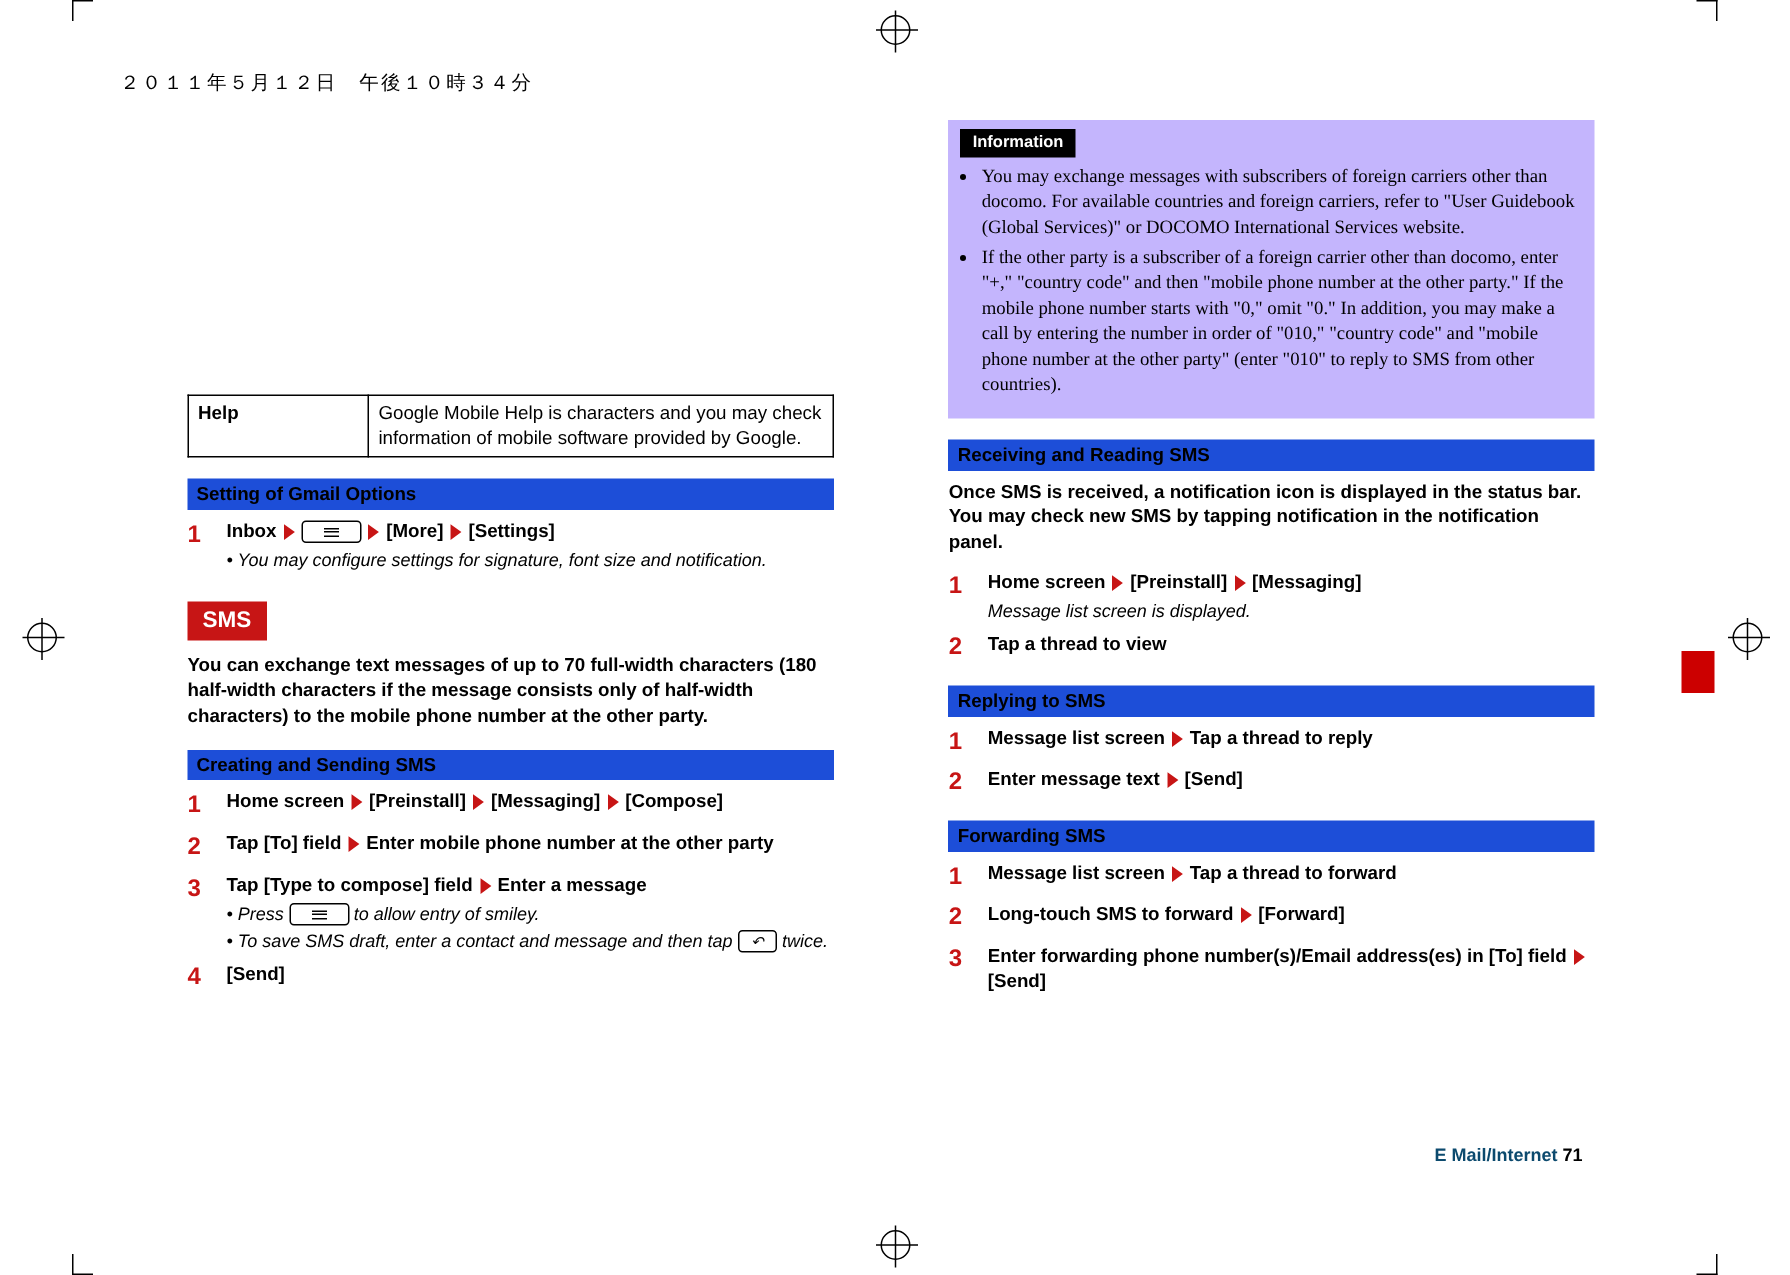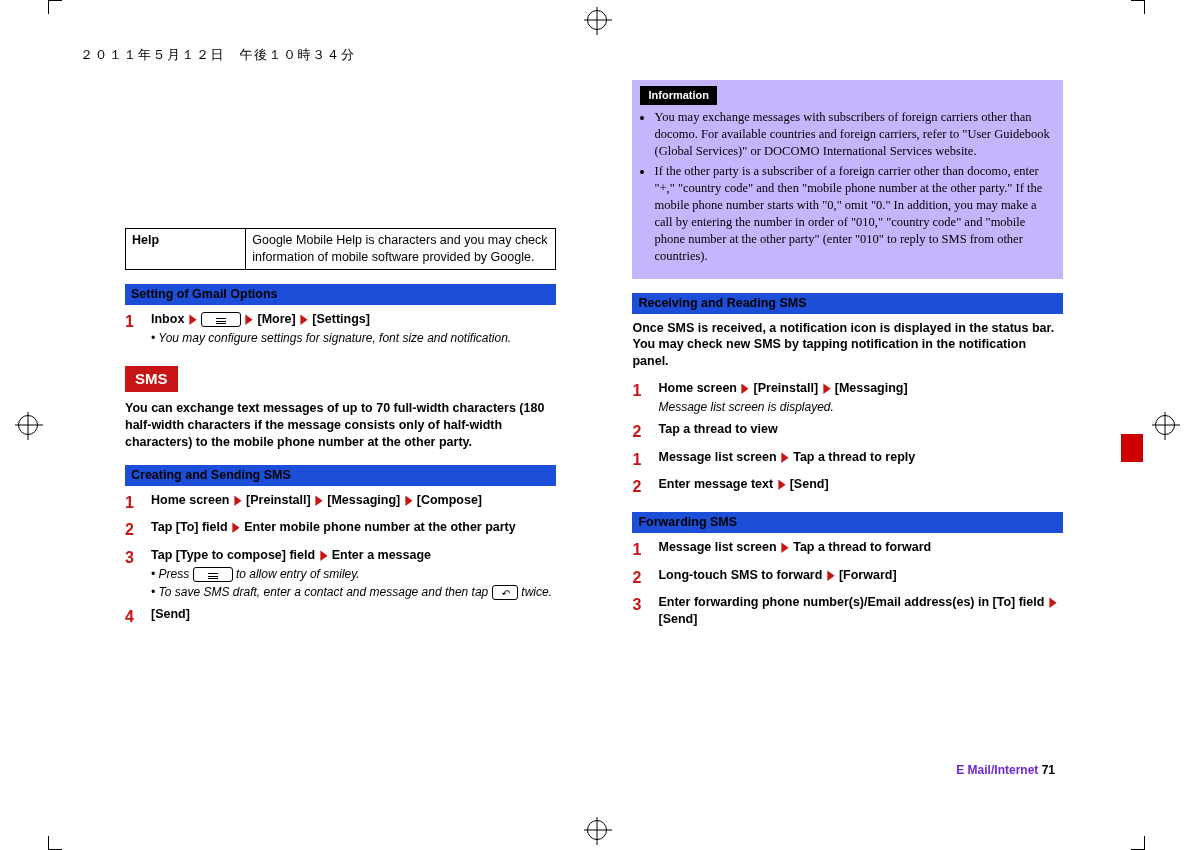--- a/index.html
+++ b/index.html
@@ -82,21 +82,21 @@
     background:#000; color:#fff; padding:2px 8px;
     font-weight:bold; font-size:11px; display:inline-block;
     margin-bottom:4px;
   }
   .info-box ul { margin:0; padding-left:14px; }
   .info-box li { margin-bottom:4px;font-family:Liberation Serif, serif; }
   .footer {
     position:absolute; bottom:72px; right:138px;
     font-size:12px;
   }
-  .footer-title { color:#6d28d9; font-weight:bold; }
+  .footer-title { color:#0c4a6e; font-weight:bold; }
   .footer-num { font-weight:bold; }
   .keyicon-lines {
     display:inline-flex; flex-direction:column; gap:1.5px; vertical-align:middle;
     padding:0 6px;
   }
   .keyicon-lines span { display:block; width:10px; height:1px; background:#000; }
   .key.back::before {
     content:"↶"; font-size:10px;
   }
 </style>
@@ -184,20 +184,21 @@
         <div class="step">
           <div class="step-num">1</div>
           <div class="step-body">Home screen <span class="tri">▶</span> [Preinstall] <span class="tri">▶</span> [Messaging]<div class="step-sub">Message list screen is displayed.</div></div>
         </div>
         <div class="step">
           <div class="step-num">2</div>
           <div class="step-body">Tap a thread to view</div>
         </div>
       </div>
 
+    <div class="section-pink">Replying to SMS</div>
     <div id="rp-steps">
         <div class="step">
           <div class="step-num">1</div>
           <div class="step-body">Message list screen <span class="tri">▶</span> Tap a thread to reply</div>
         </div>
         <div class="step">
           <div class="step-num">2</div>
           <div class="step-body">Enter message text <span class="tri">▶</span> [Send]</div>
         </div>
       </div>

